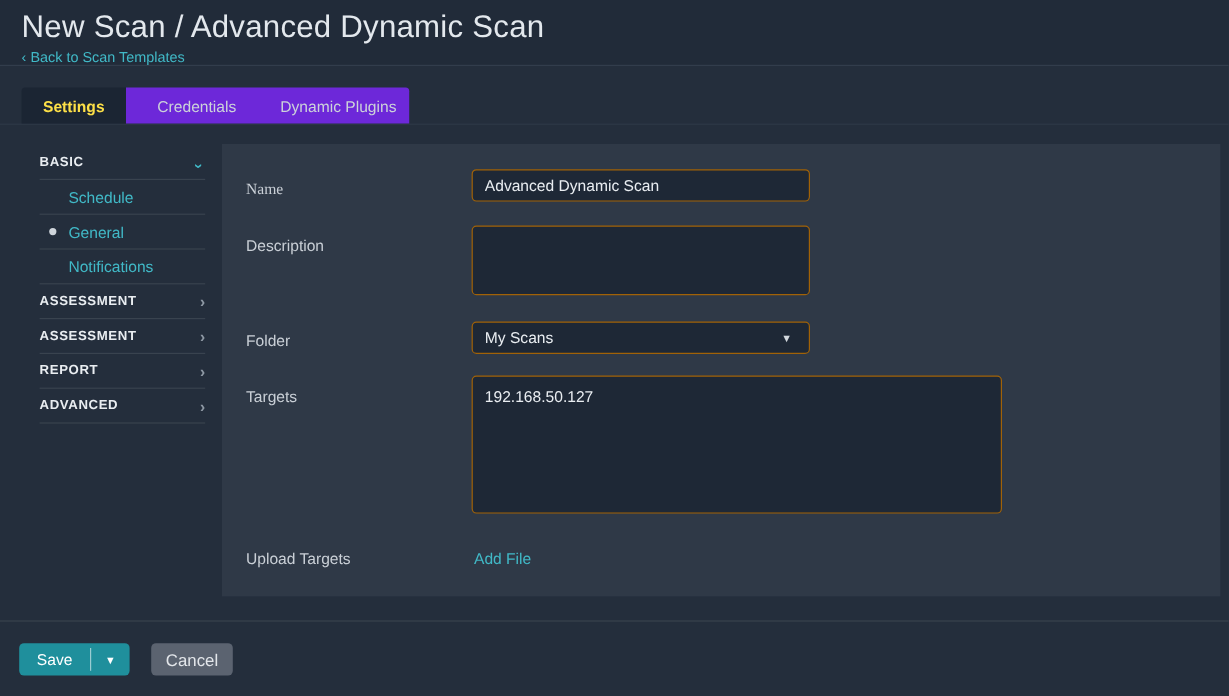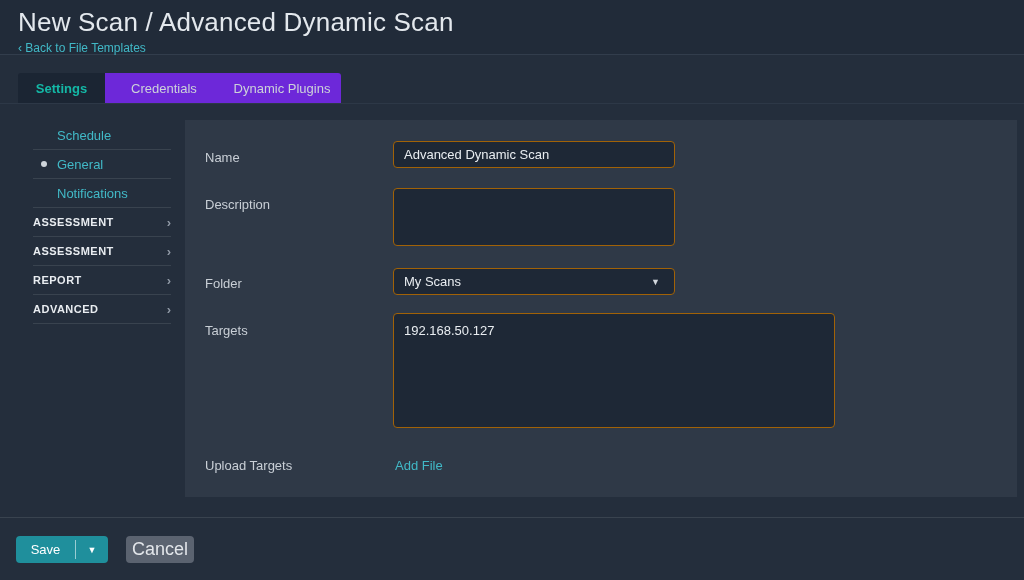--- a/index.html
+++ b/index.html
@@ -31,21 +31,21 @@
   }
   .tabbar-underline {
     position:absolute; top:103px; left:0; width:1024px; height:1px;
     background:#2d3847;
   }
   .tab {
     font-size:13px; display:flex; align-items:center; justify-content:center;
     cursor:pointer; padding:0 24px;
   }
   .tab.active {
-    background:#1b2533; color:#14b8a6; font-weight:bold;
+    background:#1b2533; color:#fde047; font-weight:bold;
     border-radius:3px 0 0 0; width:87px; padding:0;
   }
   .tab-group {
     display:flex; background:#6d28d9; border-radius:0 3px 0 0;
   }
   .tab.inactive { color:#ccd2d9; width:118px; padding:0; }
   
   .sidebar {
     position:absolute; top:121px; left:33px; width:138px;
     font-size:11px;
@@ -111,43 +111,47 @@
     font-size:13px; color:#fff;
   }
   .save-sep { width:1px; background:rgba(255,255,255,.55); margin:4px 0; }
   .save-caret {
     width:32px; display:flex; align-items:center; justify-content:center;
     font-size:9px; color:#fff;
   }
   .cancel-btn {
     position:absolute; top:536px; left:126px; height:27px; width:68px;
     background:#5b6370; border:none; border-radius:4px;
-    color:#e3e6ea; font-size:18px; font-family:"Liberation Sans", sans-serif;
+    color:#e3e6ea; font-size:14px; font-family:"Liberation Sans", sans-serif;
     cursor:pointer;
   }
 </style>
 </head>
 <body>
 
 <div class="page-header">
   <div class="page-title">New Scan / Advanced Dynamic Scan</div>
-  <div class="back-link">‹ Back to File Templates</div>
+  <div class="back-link">‹ Back to Scan Templates</div>
 </div>
 
 <div class="tabbar-underline"></div>
 <div class="tabbar">
   <div class="tab active">Settings</div>
   <div class="tab-group">
     <div class="tab inactive">Credentials</div>
     <div class="tab inactive">Dynamic Plugins</div>
   </div>
 </div>
 
 <div class="sidebar">
   <div class="side-row">
+    <span class="side-cat">BASIC</span>
+    <span class="side-chevron down">›</span>
+  </div>
+  <div class="side-row">
     <span class="side-sub">
       <span>Schedule</span>
     </span>
   </div>
   <div class="side-row">
     <span class="side-sub">
       <span class="side-bullet"></span>
       <span>General</span>
     </span>
   </div>
@@ -169,21 +173,21 @@
     <span class="side-chevron">›</span>
   </div>
   <div class="side-row">
     <span class="side-cat">ADVANCED</span>
     <span class="side-chevron">›</span>
   </div>
 </div>
 
 <div class="main-panel">
 
-  <div class="field-label" style="top:30px;">Name</div>
+  <div class="field-label" style="top:30px;font-family:Liberation Serif, serif;">Name</div>
   <input class="text-input" style="top: 21px;" type="text" value="Advanced Dynamic Scan">
 
   <div class="field-label" style="top:77px;text-align:center;">Description</div>
   <textarea class="text-area" style="top: 68px; width: 282px; height: 58px;"></textarea>
 
   <div class="field-label" style="top:156px;">Folder</div>
   <div class="select-box" style="top:148px;">
     <span>My Scans</span>
     <span class="select-caret">▼</span>
   </div>

